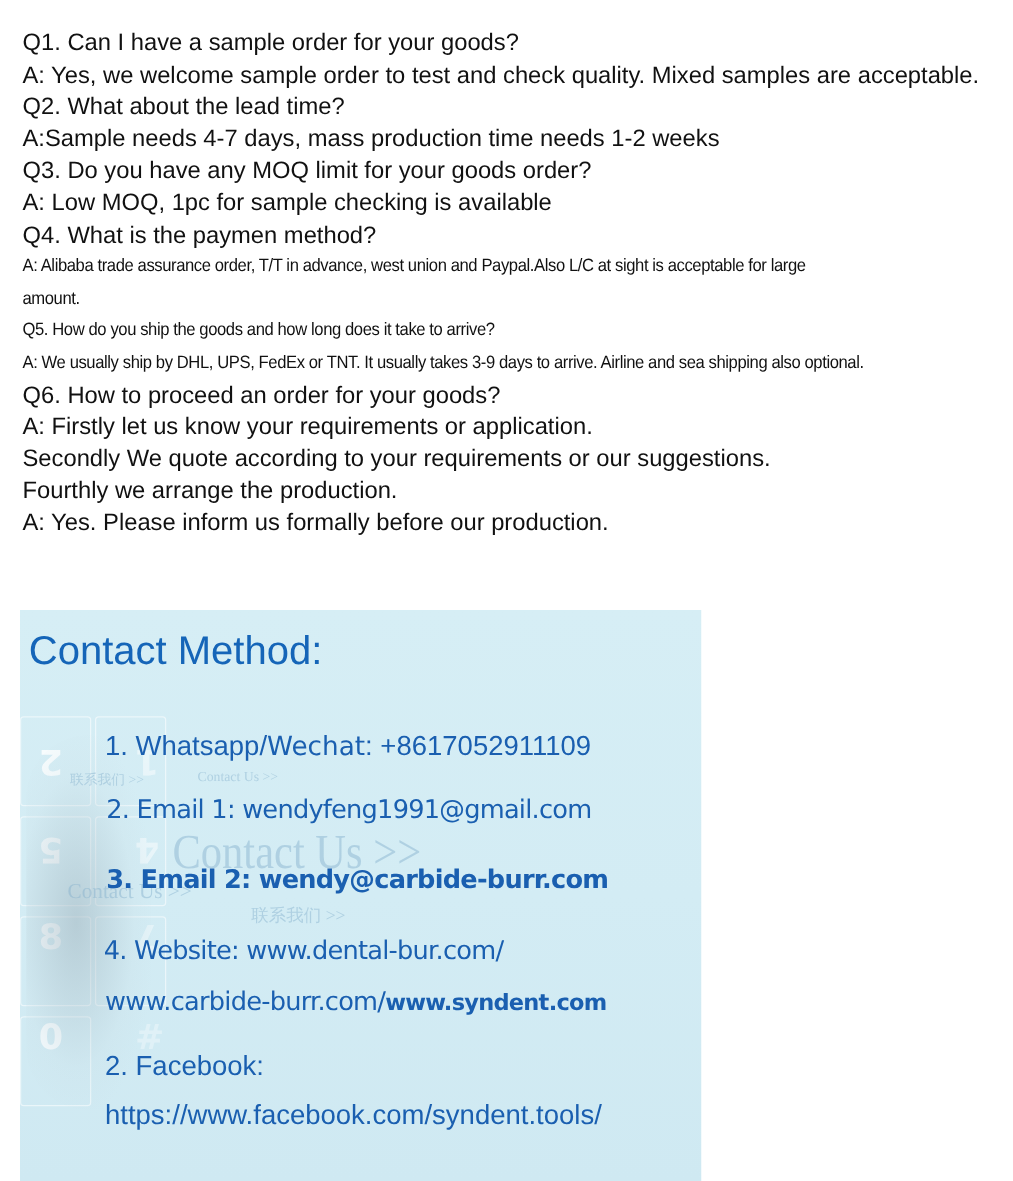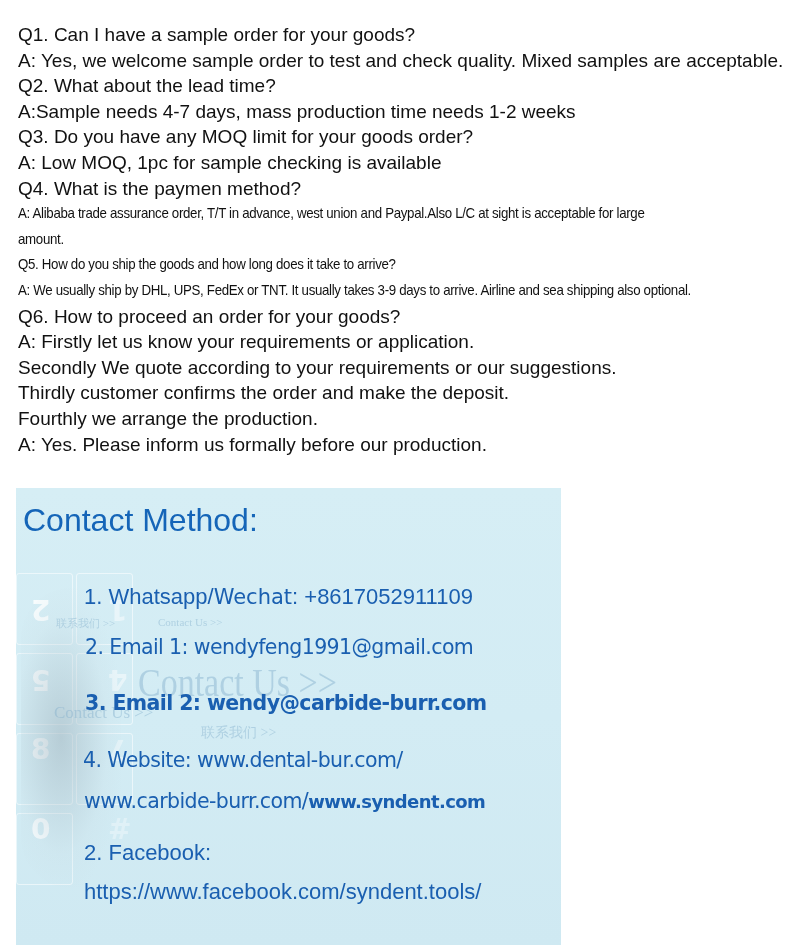--- a/index.html
+++ b/index.html
@@ -35,21 +35,20 @@
   <div class="faq-line">Q3. Do you have any MOQ limit for your goods order?</div>
   <div class="faq-line">A: Low MOQ, 1pc for sample checking is available</div>
   <div class="faq-line">Q4. What is the paymen method?</div>
   <div class="faq-line narrow">A: Alibaba trade assurance order, T/T in advance, west union and Paypal.Also L/C at sight is acceptable for large</div>
   <div class="faq-line narrow">amount.</div>
   <div class="faq-line narrow">Q5. How do you ship the goods and how long does it take to arrive?</div>
   <div class="faq-line narrow">A: We usually ship by DHL, UPS, FedEx or TNT. It usually takes 3-9 days to arrive. Airline and sea shipping also optional.</div>
   <div class="faq-line">Q6. How to proceed an order for your goods?</div>
   <div class="faq-line">A: Firstly let us know your requirements or application.</div>
   <div class="faq-line">Secondly We quote according to your requirements or our suggestions.</div>
-  <div class="faq-line">Thirdly customer confirms the order and make the deposit.</div>
   <div class="faq-line">Fourthly we arrange the production.</div>
   <div class="faq-line">A: Yes. Please inform us formally before our production.</div>
 </div>
 
 <div class="contact">
 
   <div class="keypad">
     <div class="key" style="left:0;top:0;width:55px;height:70px;"></div>
     <div class="key" style="left:60px;top:0;width:55px;height:70px;"></div>
     <div class="key" style="left:0;top:80px;width:55px;height:70px;"></div>

